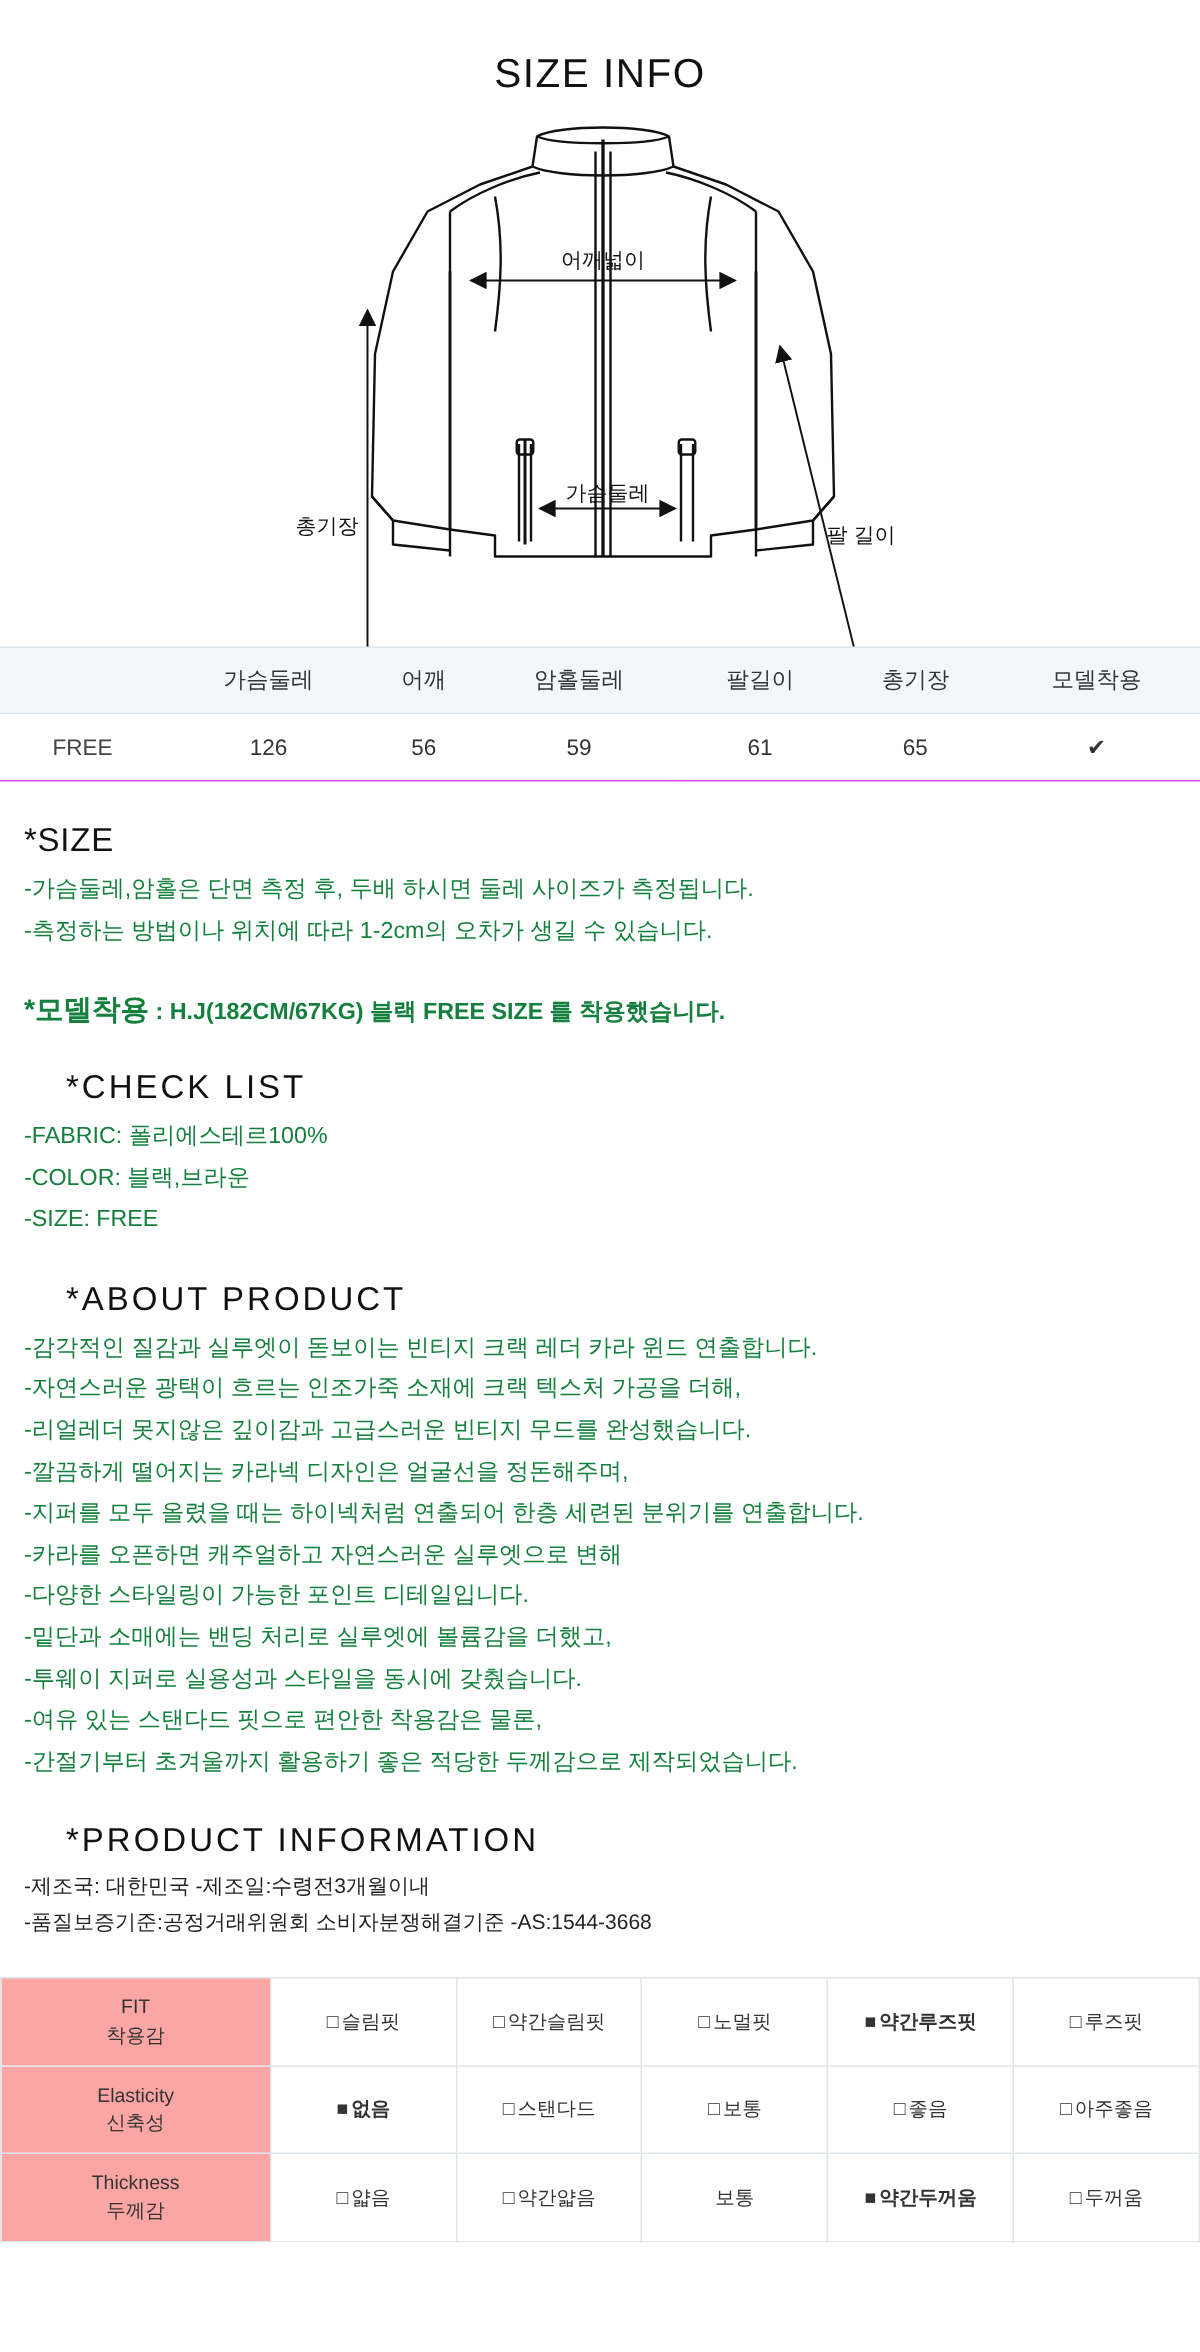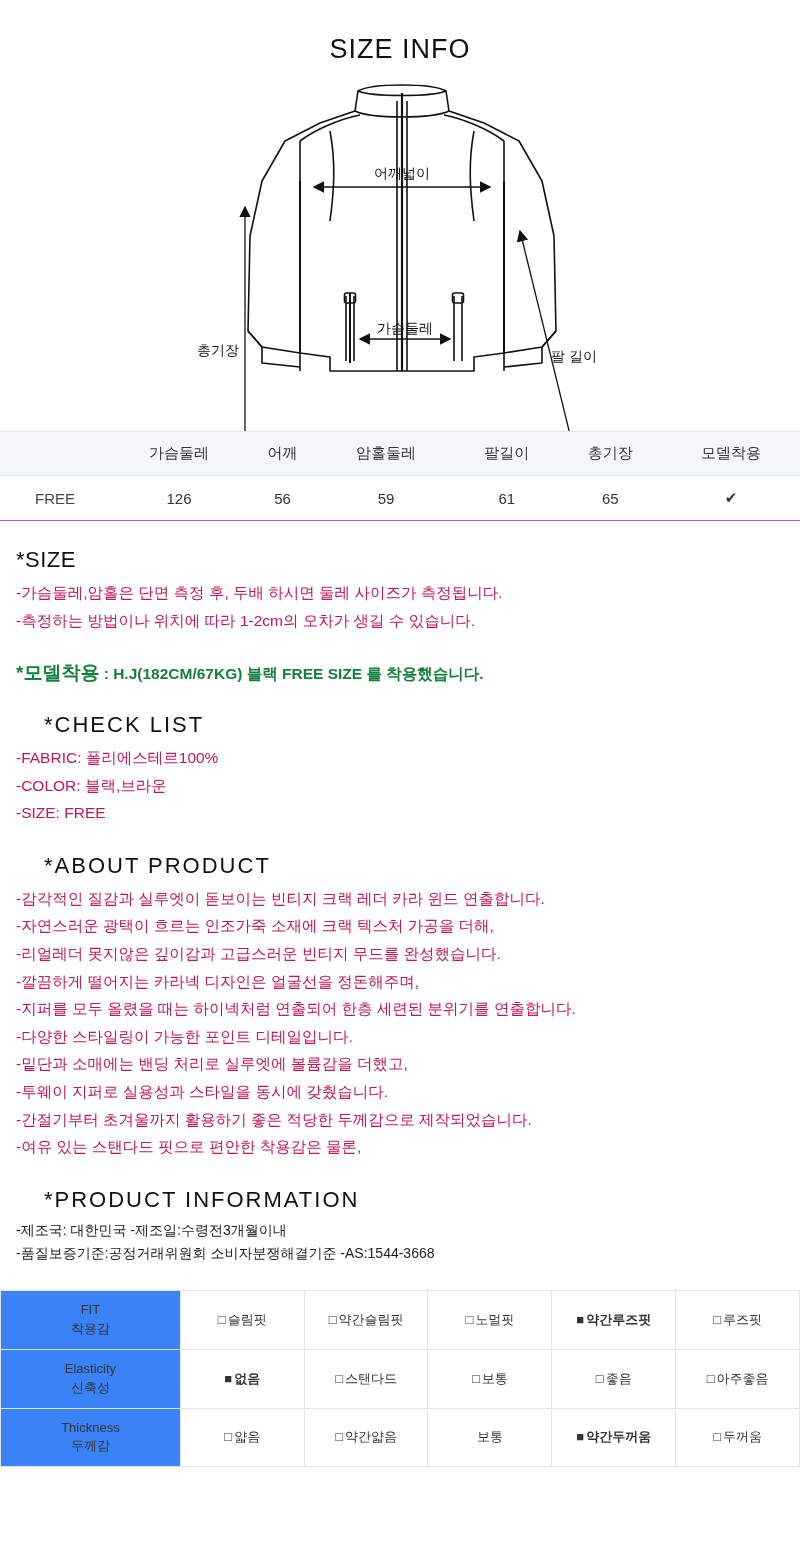--- a/index.html
+++ b/index.html
@@ -59,21 +59,21 @@
   .sec-head {
     font-size: 22px;
     margin: 26px 0 6px 0;
     color: #111;
     letter-spacing: 0.5px;
   }
   .sec-head.spaced { letter-spacing: 2px; margin-left: 28px; }
   .line {
     font-size: 15.5px;
     line-height: 1.78;
-    color: #be185d;
+    color: #15803d;
   }
   .sec-head-inline {
     font-size: 19px;
     margin: 26px 0 4px 0;
     color: #15803d;
     font-weight: bold;
   }
   .sec-head-inline .rest {
     font-size: 15.5px;
   }
@@ -90,21 +90,21 @@
     font-size: 13px;
     margin-top: 24px;
   }
   table.prop-table td {
     border: 1px solid #dfe6ec;
     padding: 10px 4px;
     text-align: center;
     color: #333;
   }
   table.prop-table td.label {
-    background: #3b82f6;
+    background: #fca5a5;
     width: 180px;
     line-height: 1.45;
     color: #333;
   }
   table.prop-table td.opt { width: 124px; }
   .chk { margin-right: 2px; }
   .on { font-weight: bold; color: #111; }
 </style>
 </head>
 <body>
@@ -225,25 +225,26 @@
     <div class="line">-FABRIC:  폴리에스테르100%</div>
     <div class="line">-COLOR: 블랙,브라운</div>
     <div class="line">-SIZE: FREE</div>
 
     <div class="sec-head spaced">*ABOUT PRODUCT</div>
     <div class="line">-감각적인 질감과 실루엣이 돋보이는 빈티지 크랙 레더 카라 윈드 연출합니다.</div>
     <div class="line">-자연스러운 광택이 흐르는 인조가죽 소재에 크랙 텍스처 가공을 더해,</div>
     <div class="line">-리얼레더 못지않은 깊이감과 고급스러운 빈티지 무드를 완성했습니다.</div>
     <div class="line">-깔끔하게 떨어지는 카라넥 디자인은 얼굴선을 정돈해주며,</div>
     <div class="line">-지퍼를 모두 올렸을 때는 하이넥처럼 연출되어 한층 세련된 분위기를 연출합니다.</div>
+    <div class="line">-카라를 오픈하면 캐주얼하고 자연스러운 실루엣으로 변해</div>
     <div class="line">-다양한 스타일링이 가능한 포인트 디테일입니다.</div>
     <div class="line">-밑단과 소매에는 밴딩 처리로 실루엣에 볼륨감을 더했고,</div>
     <div class="line">-투웨이 지퍼로 실용성과 스타일을 동시에 갖췄습니다.</div>
+    <div class="line">-여유 있는 스탠다드 핏으로 편안한 착용감은 물론,</div>
     <div class="line">-간절기부터 초겨울까지 활용하기 좋은 적당한 두께감으로 제작되었습니다.</div>
-    <div class="line">-여유 있는 스탠다드 핏으로 편안한 착용감은 물론,</div>
 
     <div class="sec-head spaced">*PRODUCT INFORMATION</div>
     <div class="small-line">-제조국: 대한민국  -제조일:수령전3개월이내</div>
     <div class="small-line">-품질보증기준:공정거래위원회 소비자분쟁해결기준 -AS:1544-3668</div>
 
   </div>
 
   <table class="prop-table">
     <tbody>
       <tr>

